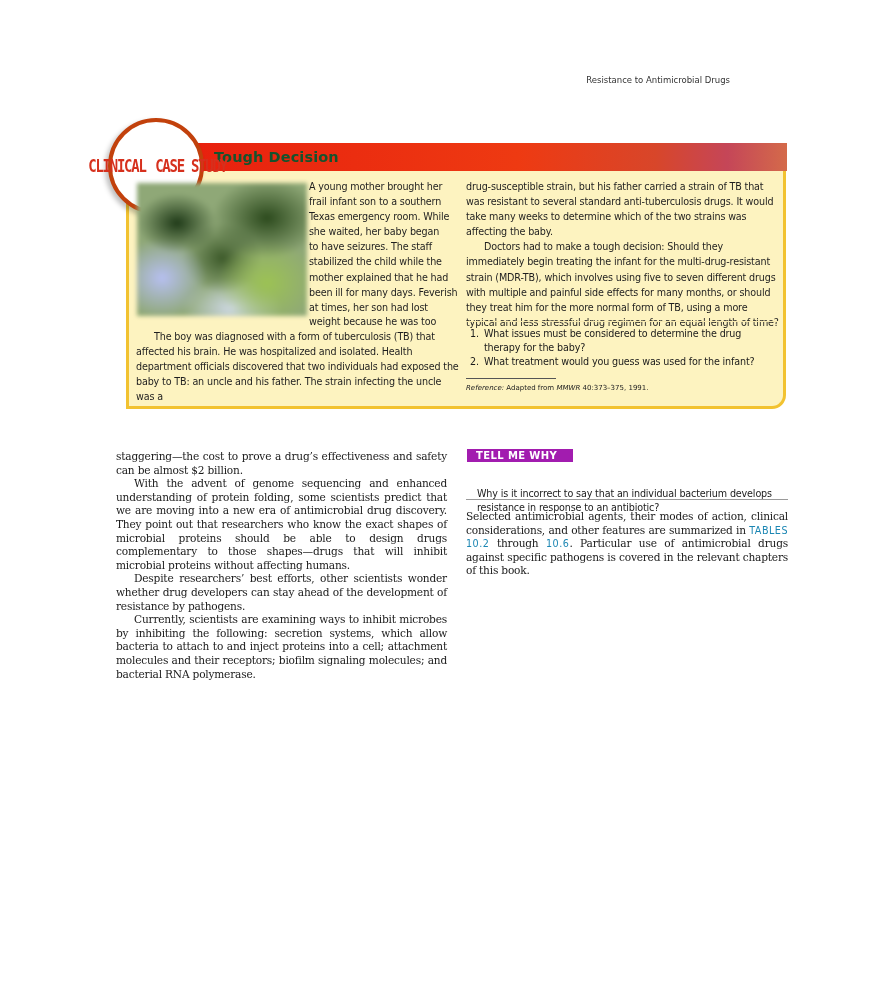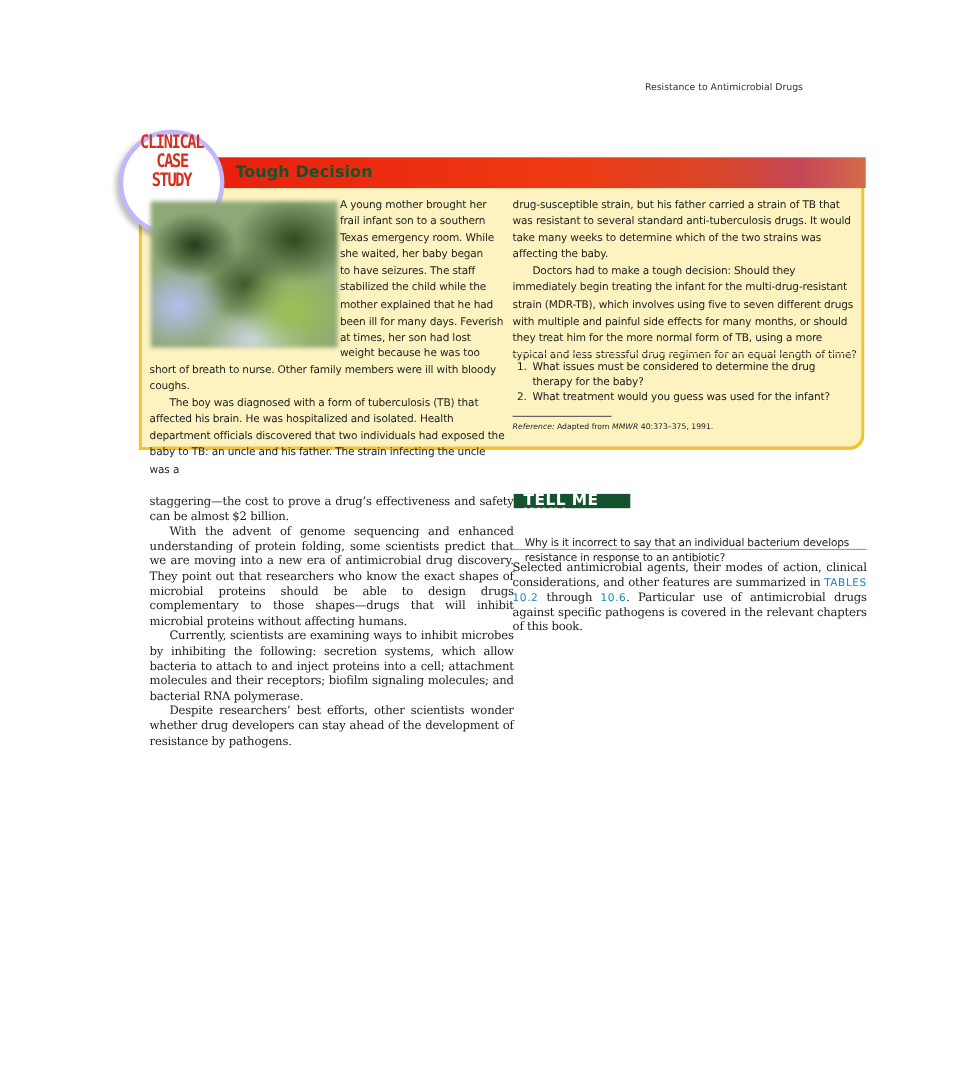--- a/index.html
+++ b/index.html
@@ -5,21 +5,21 @@
   html, body { margin: 0; padding: 0; background: #ffffff; }
   body { width: 880px; height: 983px; position: relative; overflow: hidden; font-family: "Liberation Sans", "DejaVu Sans", sans-serif; color: #1a1a1a; }
 
   .running-head { position: absolute; top: 75px; left: 580px; width: 150px; text-align: right; font-size: 8.5px; color: #333; font-family: "DejaVu Sans", sans-serif; }
 
   
   .case-box { position: absolute; left: 126px; top: 170px; width: 660px; height: 239px; background: #fdf3c0; border-left: 3px solid #f2c230; border-bottom: 3px solid #f2c230; border-right: 3px solid #f2c230; border-bottom-right-radius: 14px; box-sizing: border-box; }
   .case-header { position: absolute; left: 190px; top: 143px; width: 597px; height: 28px; background: linear-gradient(90deg, #e8200e 0%, #ee3a12 55%, #d8462a 78%, #c54658 90%, #d46a4a 100%); }
   .case-title { position: absolute; left: 214px; top: 149px; color: #14532d; font-weight: bold; font-size: 14.5px; font-family: "DejaVu Sans", sans-serif; letter-spacing: 0.1px; }
 
-  .badge { position: absolute; left: 108px; top: 118px; width: 96px; height: 96px; border-radius: 50%; background: #ffffff; border: 4px solid #c4b5fd; box-shadow: -3px 3px 5px rgba(0,0,0,0.25); display: flex; flex-direction: column; align-items: center; box-sizing: border-box; }
+  .badge { position: absolute; left: 108px; top: 118px; width: 96px; height: 96px; border-radius: 50%; background: #ffffff; border: 4px solid #c2410c; box-shadow: -3px 3px 5px rgba(0,0,0,0.25); display: flex; align-items: center; justify-content: center; box-sizing: border-box; }
   .badge span { color: #d6301d; font-family: "DejaVu Sans Mono", "Liberation Mono", monospace; font-size: 17px; line-height: 17px; font-weight: bold; letter-spacing: -1.5px; transform: scaleX(0.82); display: block; }
 
   .photo { position: absolute; left: 137px; top: 183px; width: 170px; height: 133px; background:
      radial-gradient(ellipse 40px 30px at 40px 40px, #1f3a18 0%, rgba(31,58,24,0) 100%),
      radial-gradient(ellipse 55px 40px at 130px 35px, #2c4a1d 0%, rgba(44,74,29,0) 100%),
      radial-gradient(ellipse 50px 45px at 130px 100px, #9cc254 0%, rgba(156,194,84,0) 100%),
      radial-gradient(ellipse 45px 40px at 25px 95px, #b6bff0 0%, rgba(182,191,240,0) 100%),
      radial-gradient(ellipse 40px 35px at 85px 75px, #3d5a2a 0%, rgba(61,90,42,0) 100%),
      radial-gradient(ellipse 50px 30px at 95px 125px, #cfd9e6 0%, rgba(207,217,230,0) 100%),
      #8fa877; filter: blur(2px); }
@@ -35,25 +35,25 @@
   .questions { position: absolute; left: 470px; top: 327px; width: 310px; font-size: 9.6px; line-height: 14px; font-family: "DejaVu Sans", sans-serif; letter-spacing: -0.15px; }
   .questions .q { display: flex; }
   .questions .q .n { width: 14px; flex: none; }
   .ref-rule { position: absolute; left: 466px; top: 378px; width: 90px; height: 1px; background: #555; }
   .ref { position: absolute; left: 466px; top: 384px; font-size: 7px; color: #222; font-family: "DejaVu Sans", sans-serif; }
   .ref i { font-style: italic; }
 
   
   .body-text { position: absolute; font-family: "DejaVu Serif", "Liberation Serif", serif; font-size: 10.6px; line-height: 13.6px; color: #1a1a1a; text-align: justify; letter-spacing: -0.2px; }
   .body-text p { margin: 0; }
-  .left-col { left: 116px; top: 450px; width: 331px; margin-left: 20px; }
+  .left-col { left: 116px; top: 450px; width: 331px; }
   .right-col { left: 466px; top: 510px; width: 322px; }
   .table-ref { color: #1b86b3; font-family: "DejaVu Sans", sans-serif; font-weight: normal; font-size: 9.6px; letter-spacing: 0.5px; }
 
-  .tmw-label { position: absolute; left: 467px; top: 449px; width: 106px; height: 13px; background: #14532d; color: #ffffff; font-family: "DejaVu Sans", sans-serif; font-weight: bold; font-size: 14px; line-height: 13px; padding-left: 9px; box-sizing: border-box; letter-spacing: 0.4px; }
+  .tmw-label { position: absolute; left: 467px; top: 449px; width: 106px; height: 13px; background: #a21caf; color: #ffffff; font-family: "DejaVu Sans", sans-serif; font-weight: bold; font-size: 10px; line-height: 13px; padding-left: 9px; box-sizing: border-box; letter-spacing: 0.4px; }
   .tmw-question { position: absolute; left: 477px; top: 487px; width: 305px; font-family: "DejaVu Sans", sans-serif; font-size: 9.6px; line-height: 14px; color: #1a1a1a; letter-spacing: -0.15px; }
   .tmw-rule { position: absolute; left: 466px; top: 499px; width: 322px; height: 1px; background: #9a9a9a; }
 </style>
 </head>
 <body>
 
 <div class="running-head">Resistance to Antimicrobial Drugs</div>
 
 <div class="case-box"></div>
 <div class="case-header"></div>
@@ -74,21 +74,20 @@
   <div>she waited, her baby began</div>
   <div>to have seizures. The staff</div>
   <div>stabilized the child while the</div>
   <div>mother explained that he had</div>
   <div>been ill for many days. Feverish</div>
   <div>at times, her son had lost</div>
 </div>
 <div class="case-text" style="left:309px; top:314px; width:160px;">weight because he was too</div>
 
 <div class="case-text col1-wide" style="top:329px;">
-  <p>short of breath to nurse. Other family members were ill with bloody coughs.</p>
   <p class="indent">The boy was diagnosed with a form of tuberculosis (TB) that affected his brain. He was hospitalized and isolated. Health department officials discovered that two individuals had exposed the baby to TB: an uncle and his father. The strain infecting the uncle was a</p>
 </div>
 
 <div class="case-text col2">
   <p>drug-susceptible strain, but his father carried a strain of TB that was resistant to several standard anti-tuberculosis drugs. It would take many weeks to determine which of the two strains was affecting the baby.</p>
   <p class="indent">Doctors had to make a tough decision: Should they immediately begin treating the infant for the multi-drug-resistant strain (MDR-TB), which involves using five to seven different drugs with multiple and painful side effects for many months, or should they treat him for the more normal form of TB, using a more typical and less stressful drug regimen for an equal length of time?</p>
 </div>
 
 <div class="q-rule"></div>
 <div class="questions">
@@ -103,22 +102,22 @@
 </div>
 
 <div class="ref-rule"></div>
 <div class="ref">
   <i>Reference:</i><span> Adapted from </span><i>MMWR</i><span> 40:373–375, 1991.</span>
 </div>
 
 <div class="body-text left-col">
   <p>staggering—the cost to prove a drug’s effectiveness and safety can be almost $2 billion.</p>
   <p class="indent">With the advent of genome sequencing and enhanced understanding of protein folding, some scientists predict that we are moving into a new era of antimicrobial drug discovery. They point out that researchers who know the exact shapes of microbial proteins should be able to design drugs complementary to those shapes—drugs that will inhibit microbial proteins without affecting humans.</p>
+  <p class="indent">Despite researchers’ best efforts, other scientists wonder whether drug developers can stay ahead of the development of resistance by pathogens.</p>
   <p class="indent">Currently, scientists are examining ways to inhibit microbes by inhibiting the following: secretion systems, which allow bacteria to attach to and inject proteins into a cell; attachment molecules and their receptors; biofilm signaling molecules; and bacterial RNA polymerase.</p>
-  <p class="indent">Despite researchers’ best efforts, other scientists wonder whether drug developers can stay ahead of the development of resistance by pathogens.</p>
 </div>
 
 <div class="tmw-label">TELL ME WHY</div>
 <div class="tmw-question">Why is it incorrect to say that an individual bacterium develops resistance in response to an antibiotic?</div>
 <div class="tmw-rule"></div>
 
 <div class="body-text right-col">
   <p><span>Selected antimicrobial agents, their modes of action, clinical considerations, and other features are summarized in </span><span class="table-ref">TABLES 10.2</span><span> through </span><span class="table-ref">10.6</span><span>. Particular use of antimicrobial drugs against specific pathogens is covered in the relevant chapters of this book.</span></p>
 </div>
 

